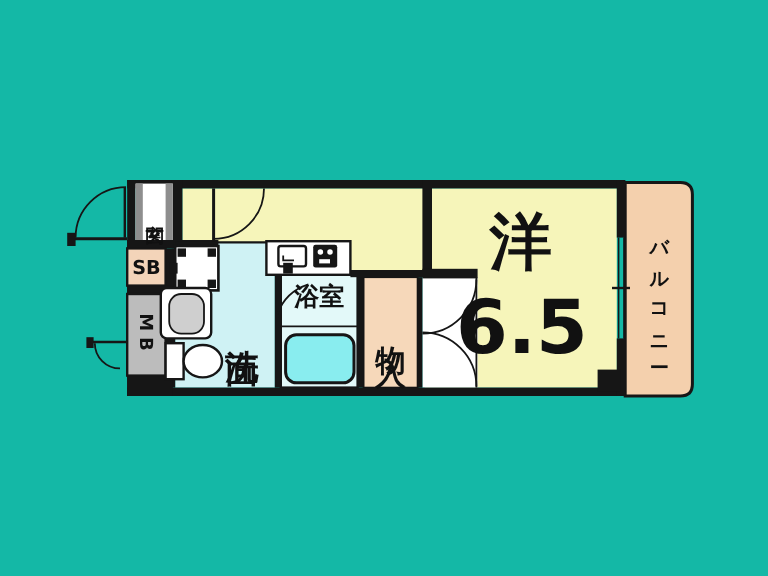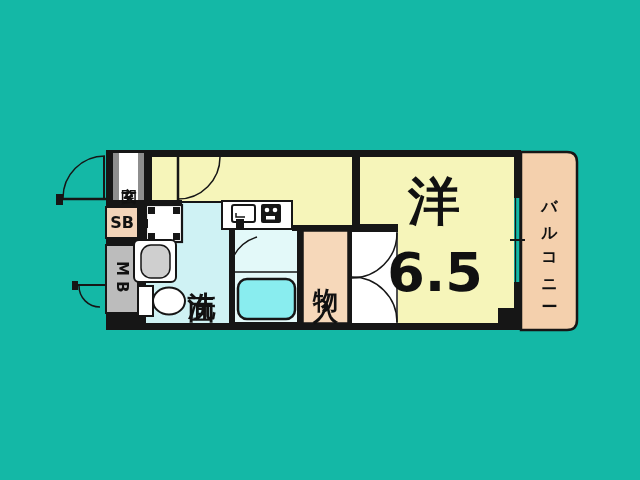--- a/index.html
+++ b/index.html
@@ -121,22 +121,23 @@
 </svg>
 
 <div class="lbl vert" style="left:114px;top:155px;width:29px;height:44px;font-size:15px;letter-spacing:2px;">玄関</div>
 
 <div class="lbl" style="left:106px;top:209px;width:32px;height:27px;font-size:16px;">SB</div>
 
 <div class="lbl vert" style="left:106px;top:247px;width:32px;height:64px;font-size:15px;letter-spacing:5px;">MB</div>
 
 <div class="lbl vert" style="left:176px;top:228px;width:50px;height:92px;font-size:28px;letter-spacing:5px;">洗面</div>
 
+<div class="lbl" style="left:234px;top:233px;width:64px;height:28px;font-size:21px;">浴室</div>
 
 <div class="lbl vert" style="left:301px;top:233px;width:49px;height:88px;font-size:25px;letter-spacing:9px;">物入</div>
 
 <div class="lbl" style="left:354px;top:166px;width:160px;height:72px;font-size:52px;">洋</div>
 
-<div class="lbl" style="left:352px;top:238px;width:166px;height:68px;font-size:54px;">6.5</div>
+<div class="lbl" style="left:352px;top:238px;width:166px;height:68px;font-size:62px;">6.5</div>
 
 <div class="lbl vert" style="left:534px;top:166px;width:30px;height:162px;font-size:16px;letter-spacing:9px;">バルコニー</div>
 
 </div>
 
 </body></html>

